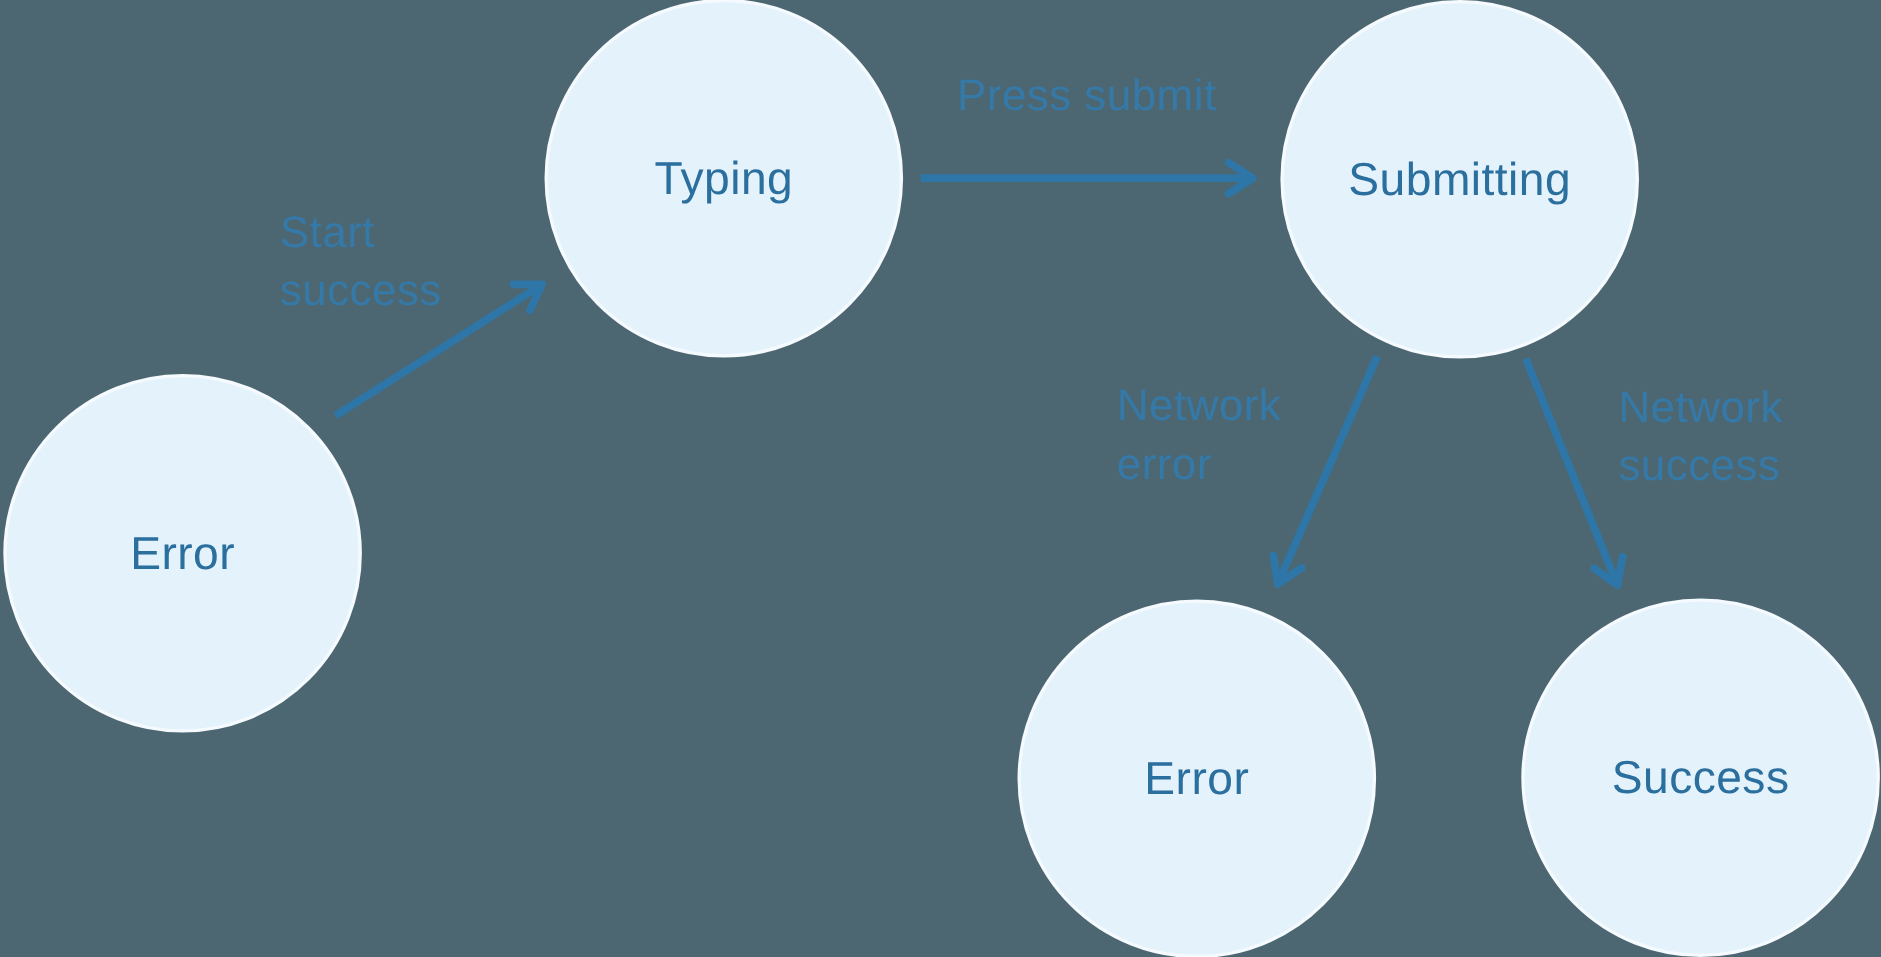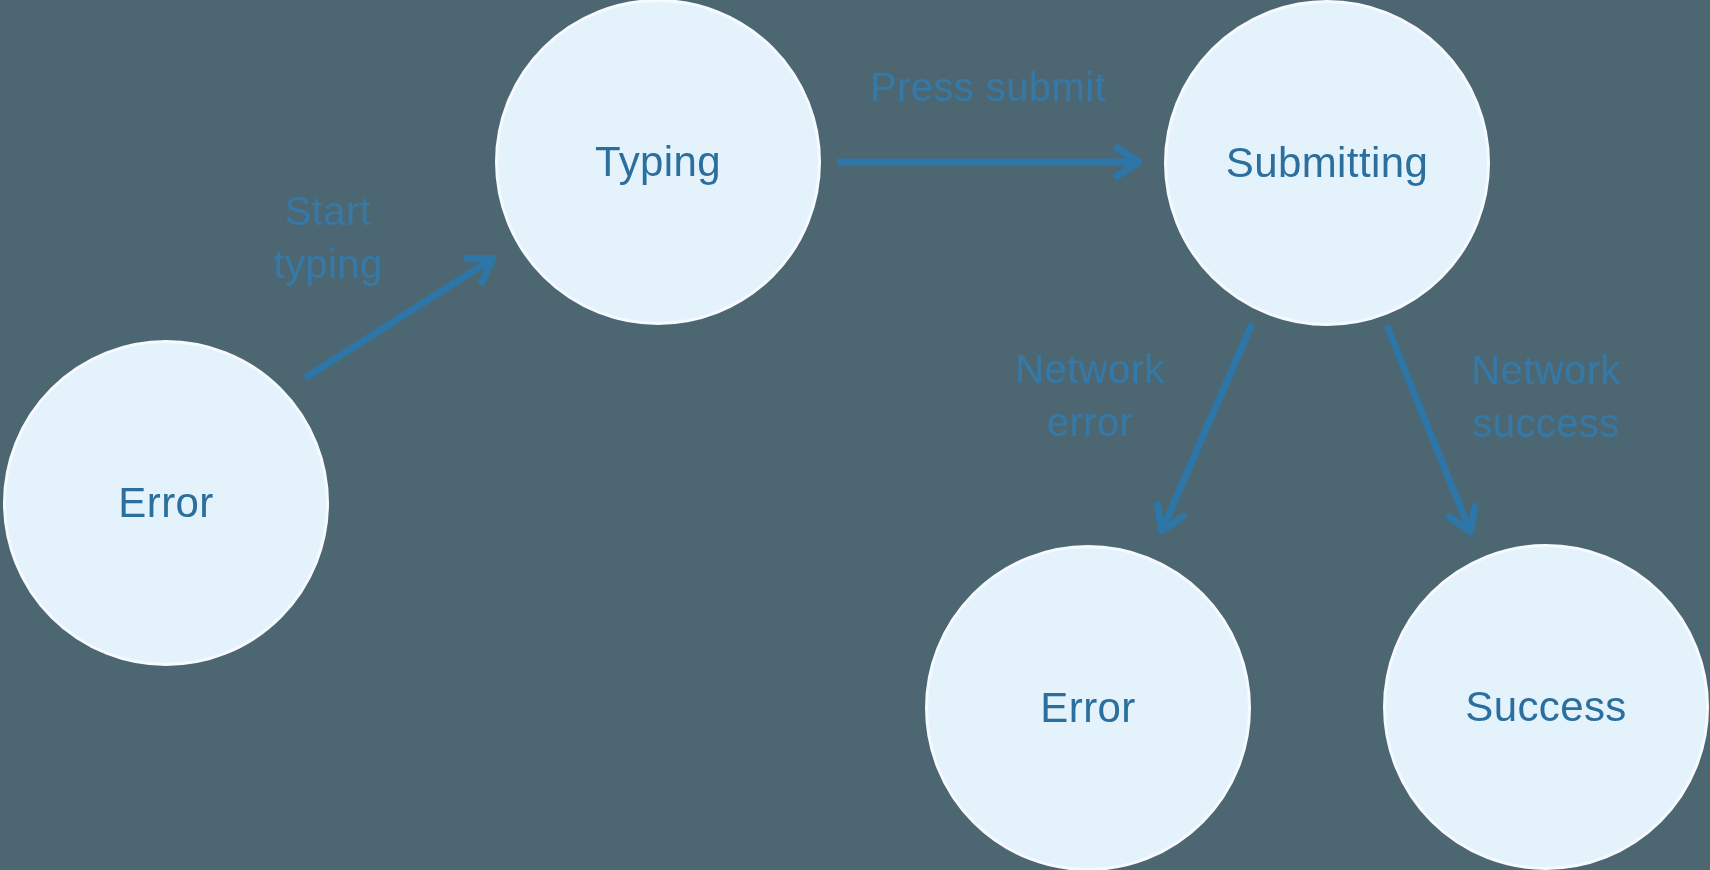--- a/index.html
+++ b/index.html
@@ -55,21 +55,20 @@
     fill:none;
     stroke-linecap:round;
     stroke-linejoin:round;
   }
   .edge-label{
     position:absolute;
     transform:translate(-50%,-50%);
     font-size:40px;
     line-height:1.32;
     color:var(--edge-label);
-    text-align:center;
     white-space:pre-line;
     letter-spacing:0.4px;
   }
   .el-start-typing{left:328px;top:238px;}
   .el-press-submit{left:988px;top:87px;}
   .el-network-error{left:1090px;top:396px;}
   .el-network-success{left:1546px;top:397px;}
 </style>
 </head>
 <body>
@@ -102,21 +101,21 @@
         <path class="ah-path" d="M4,6 L26,20 L4,34"></path>
       </marker>
     </defs>
     <line class="edge-line" x1="305" y1="378" x2="492" y2="259" marker-end="url(#ah)"></line>
     <line class="edge-line" x1="837" y1="162" x2="1138" y2="162" marker-end="url(#ah)"></line>
     <line class="edge-line" x1="1252" y1="324" x2="1162" y2="530" marker-end="url(#ah)"></line>
     <line class="edge-line" x1="1387" y1="326" x2="1470" y2="531" marker-end="url(#ah)"></line>
   </svg>
 
   <div class="edge-label el-start-typing">Start
-typing</div>
+success</div>
 
   <div class="edge-label el-press-submit">Press submit</div>
 
   <div class="edge-label el-network-error">Network
 error</div>
 
   <div class="edge-label el-network-success">Network
 success</div>
 
 </div>

